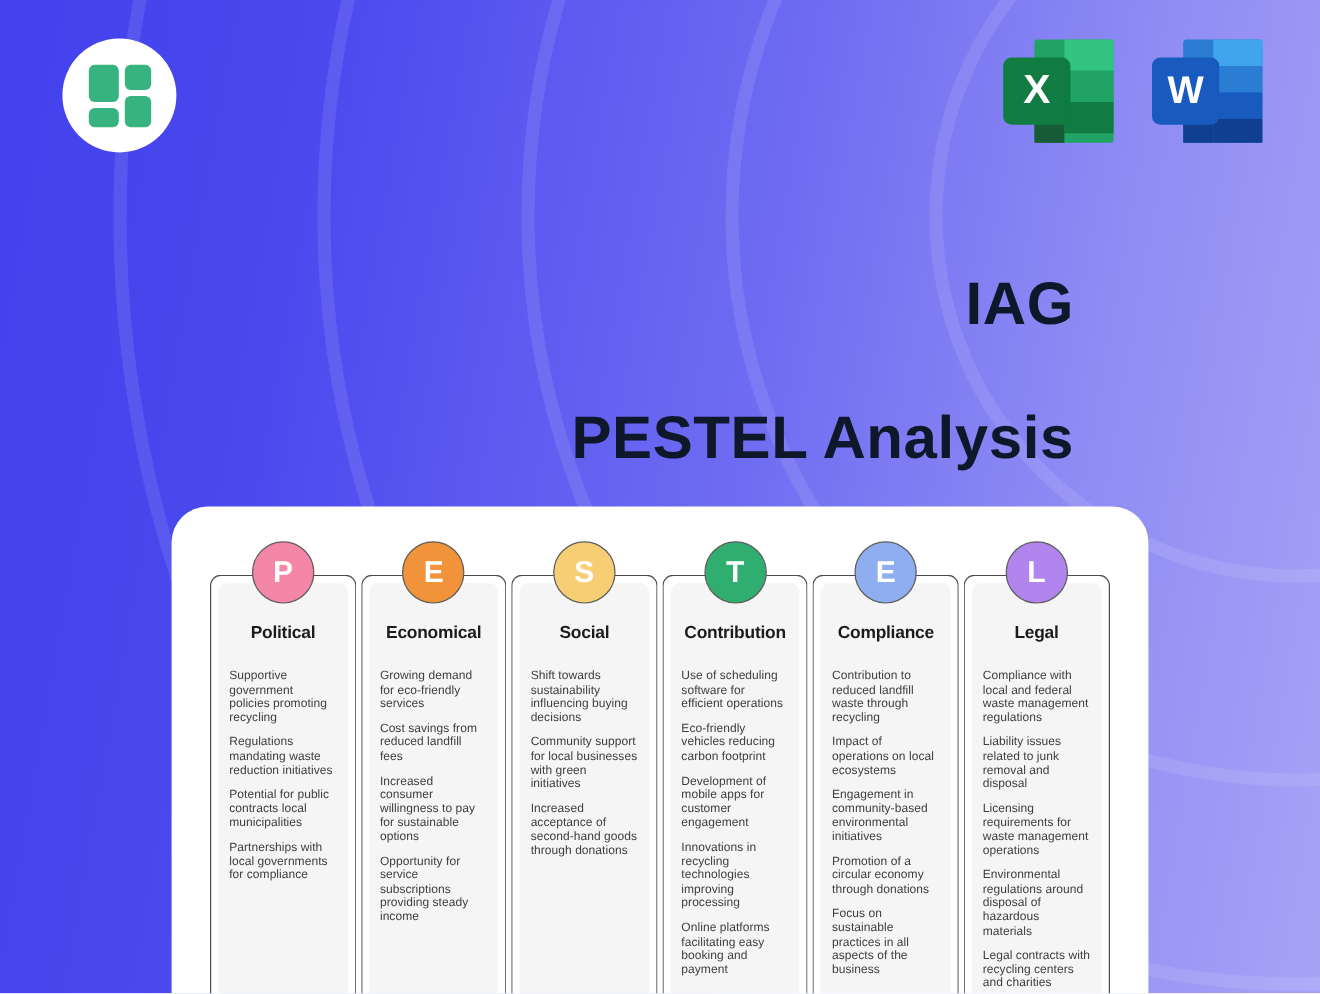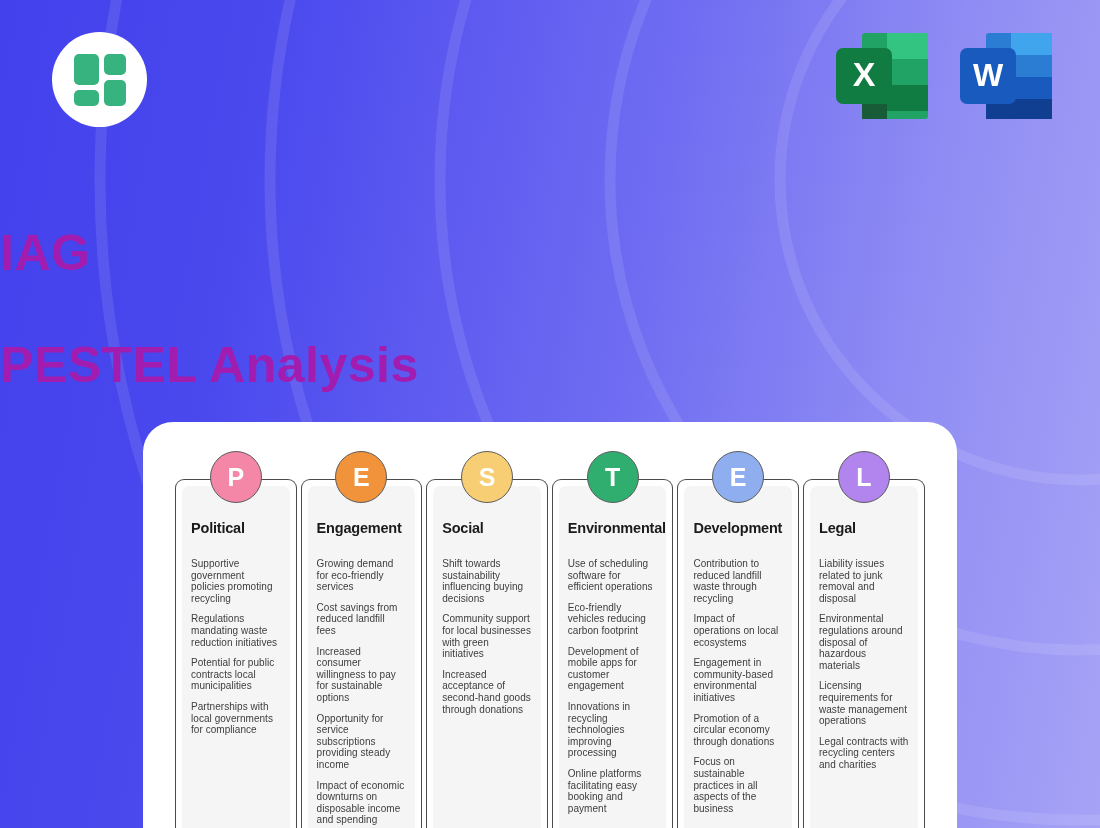--- a/index.html
+++ b/index.html
@@ -65,22 +65,22 @@
     display: flex;
     gap: 24px;
   }
   .office-icon { width: 100px; height: 96px; position: relative; }
 
   
   .hero {
     position: absolute;
     left: 0; top: 222px;
     width: 895px;
-    text-align: left;
-    color: #a21caf;
+    text-align: right;
+    color: #0f172a;
   }
   .hero-line1 {
     font-size: 50px;
     font-weight: bold;
     letter-spacing: 0.5px;
     line-height: 62px;
   }
   .hero-line2 {
     font-size: 50px;
     font-weight: bold;
@@ -142,20 +142,21 @@
     display: flex;
     align-items: center;
     justify-content: center;
     color: #ffffff;
     font-size: 25px;
     font-weight: bold;
     z-index: 3;
   }
 
   .col-title {
+    text-align: center;
     font-size: 14.5px;
     font-weight: bold;
     color: #1b1b1b;
     margin-bottom: 22px;
     letter-spacing: -0.2px;
   }
 
   .col-points { list-style: none; }
   .col-points li {
     font-size: 10px;
@@ -235,27 +236,26 @@
                 <li>Potential for public contracts local municipalities</li>
                 <li>Partnerships with local governments for compliance</li>
               </ul>
             </div>
           </div>
         </div>
         <div class="col">
           <div class="col-card">
             <div class="col-badge" style="background: rgb(240, 147, 58);">E</div>
             <div class="col-inner">
-              <div class="col-title">Engagement</div>
+              <div class="col-title">Economical</div>
               <ul class="col-points">
                 <li>Growing demand for eco-friendly services</li>
                 <li>Cost savings from reduced landfill fees</li>
                 <li>Increased consumer willingness to pay for sustainable options</li>
                 <li>Opportunity for service subscriptions providing steady income</li>
-                <li>Impact of economic downturns on disposable income and spending</li>
               </ul>
             </div>
           </div>
         </div>
         <div class="col">
           <div class="col-card">
             <div class="col-badge" style="background: rgb(248, 206, 116);">S</div>
             <div class="col-inner">
               <div class="col-title">Social</div>
               <ul class="col-points">
@@ -263,55 +263,56 @@
                 <li>Community support for local businesses with green initiatives</li>
                 <li>Increased acceptance of second-hand goods through donations</li>
               </ul>
             </div>
           </div>
         </div>
         <div class="col">
           <div class="col-card">
             <div class="col-badge" style="background: rgb(47, 174, 111);">T</div>
             <div class="col-inner">
-              <div class="col-title">Environmental</div>
+              <div class="col-title">Contribution</div>
               <ul class="col-points">
                 <li>Use of scheduling software for efficient operations</li>
                 <li>Eco-friendly vehicles reducing carbon footprint</li>
                 <li>Development of mobile apps for customer engagement</li>
                 <li>Innovations in recycling technologies improving processing</li>
                 <li>Online platforms facilitating easy booking and payment</li>
               </ul>
             </div>
           </div>
         </div>
         <div class="col">
           <div class="col-card">
             <div class="col-badge" style="background: rgb(143, 174, 240);">E</div>
             <div class="col-inner">
-              <div class="col-title">Development</div>
+              <div class="col-title">Compliance</div>
               <ul class="col-points">
                 <li>Contribution to reduced landfill waste through recycling</li>
                 <li>Impact of operations on local ecosystems</li>
                 <li>Engagement in community-based environmental initiatives</li>
                 <li>Promotion of a circular economy through donations</li>
                 <li>Focus on sustainable practices in all aspects of the business</li>
               </ul>
             </div>
           </div>
         </div>
         <div class="col">
           <div class="col-card">
             <div class="col-badge" style="background: rgb(177, 132, 238);">L</div>
             <div class="col-inner">
               <div class="col-title">Legal</div>
               <ul class="col-points">
+                <li>Compliance with local and federal waste management regulations</li>
                 <li>Liability issues related to junk removal and disposal</li>
+                <li>Licensing requirements for waste management operations</li>
                 <li>Environmental regulations around disposal of hazardous materials</li>
-                <li>Licensing requirements for waste management operations</li>
                 <li>Legal contracts with recycling centers and charities</li>
               </ul>
             </div>
           </div>
         </div>
       </div>
   </div>
 
 </div>
 

